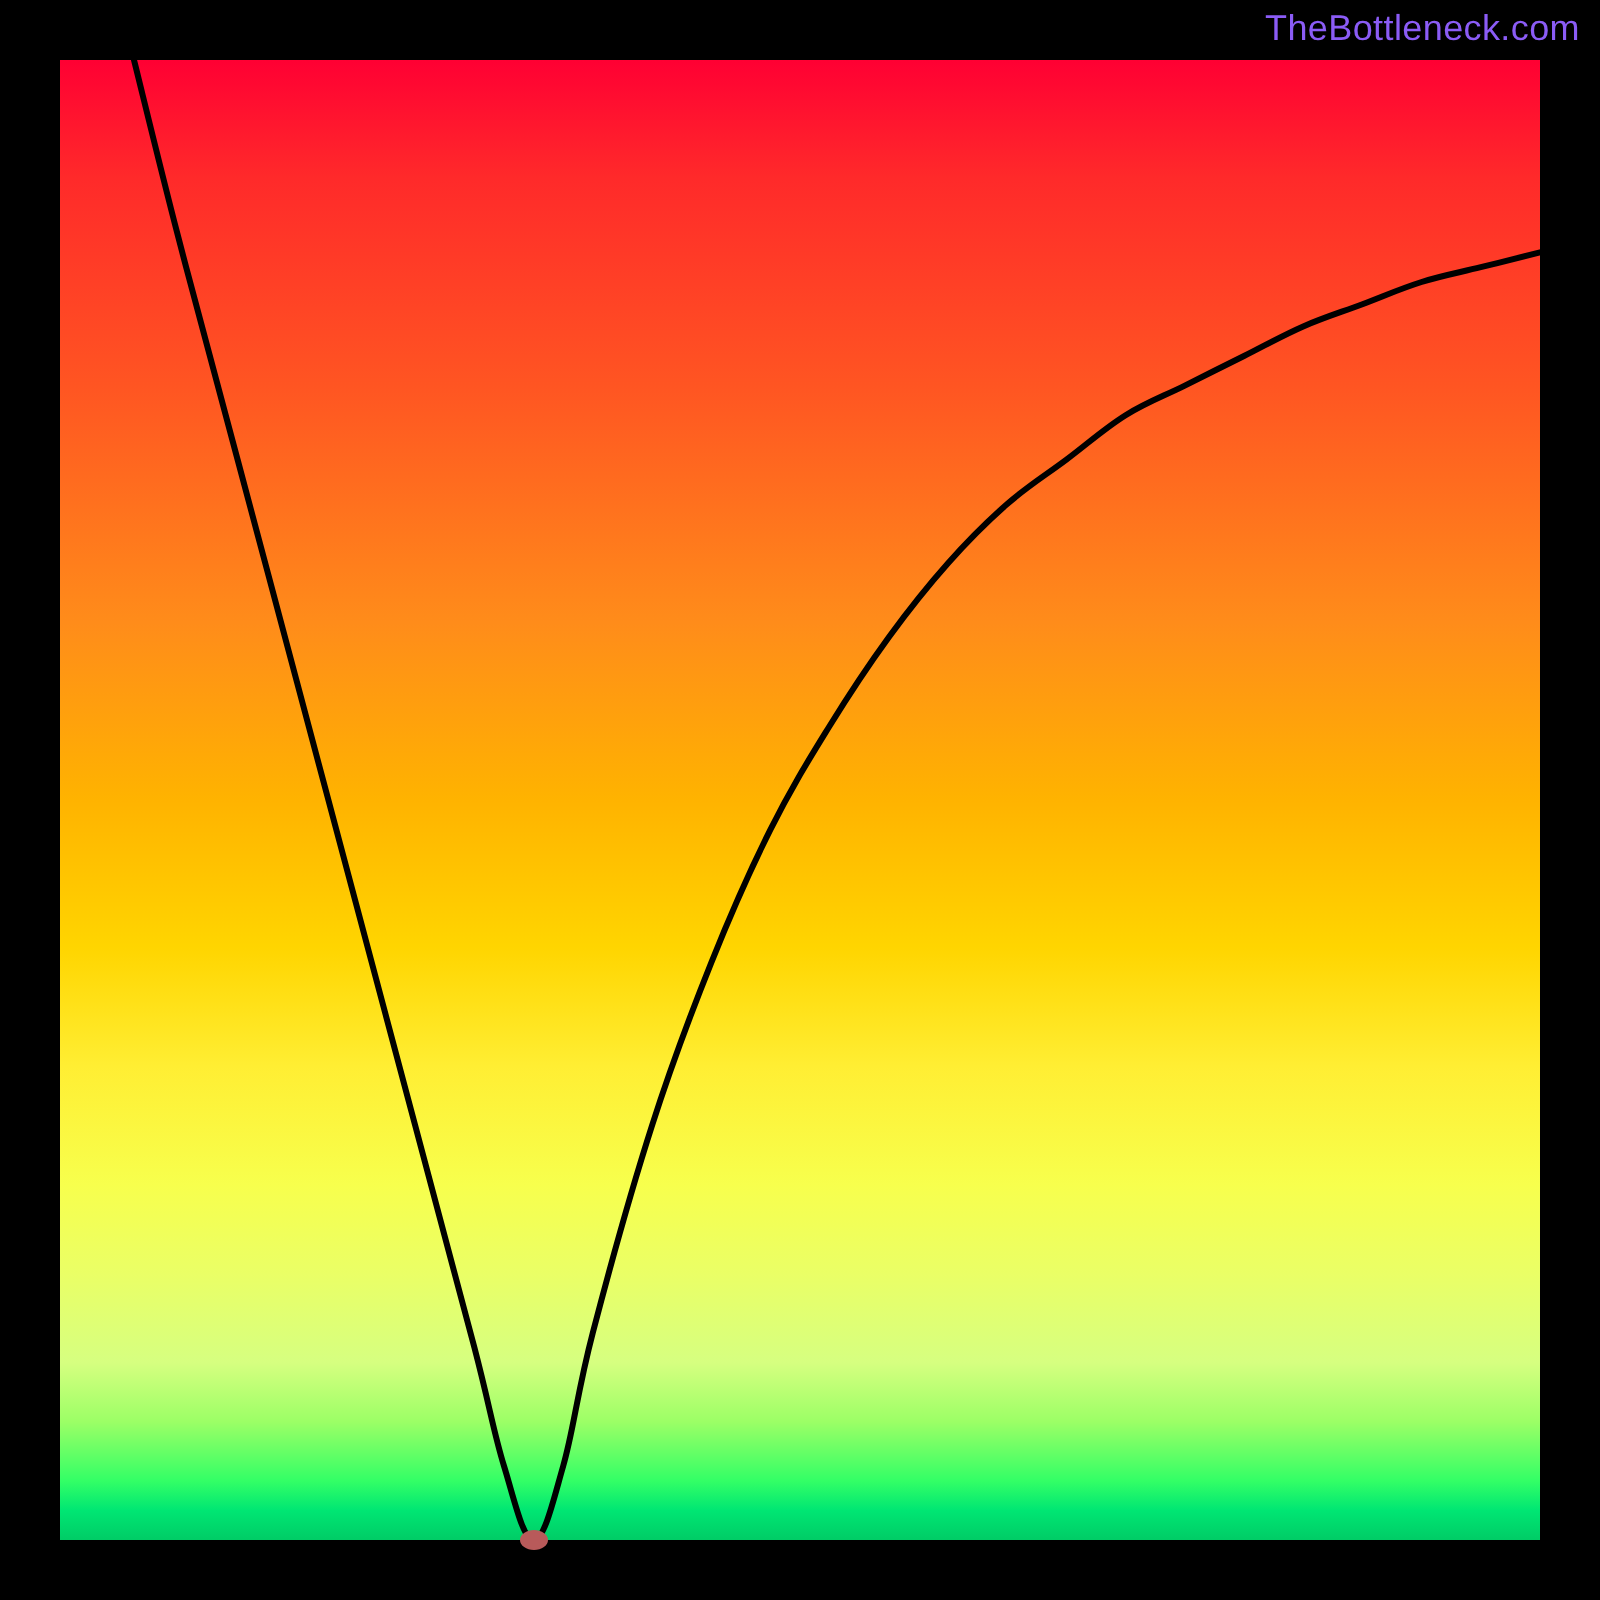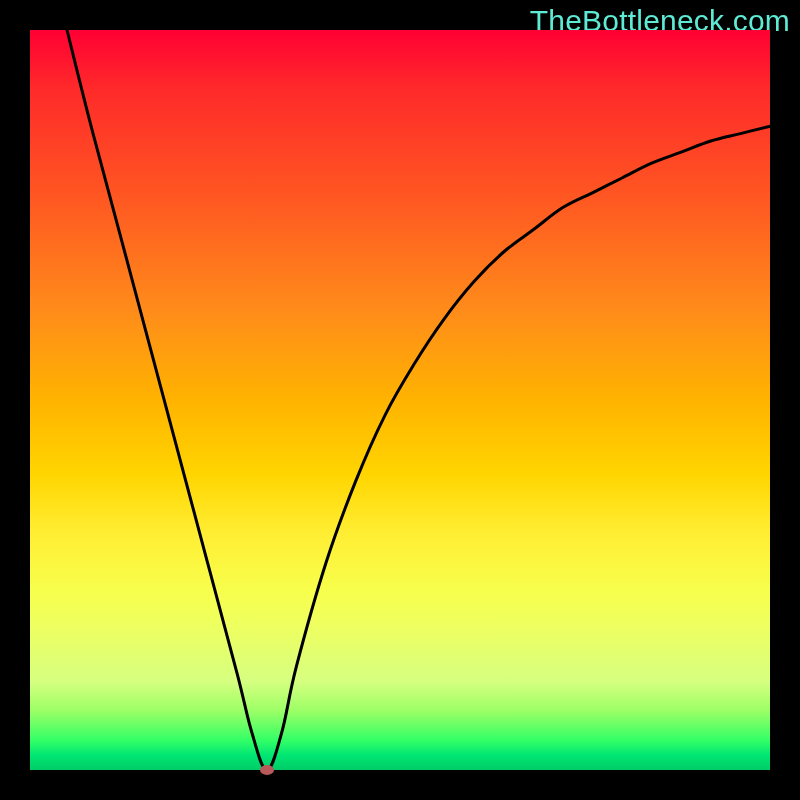--- a/index.html
+++ b/index.html
@@ -55,22 +55,22 @@
     width: 14px;
     height: 10px;
     border-radius: 50%;
     background: #b85a5a;
     transform: translate(-50%, -50%);
   }
   .watermark {
     position: absolute;
     top: 4px;
     right: 10px;
-    color: #5eead4;
-    font-size: 30px;
+    color: #8b5cf6;
+    font-size: 18px;
     letter-spacing: 0.2px;
     font-weight: 500;
     user-select: none;
   }
 </style>
 </head>
 <body>
 
 <div class="wrap">
   <div class="watermark">TheBottleneck.com</div>

